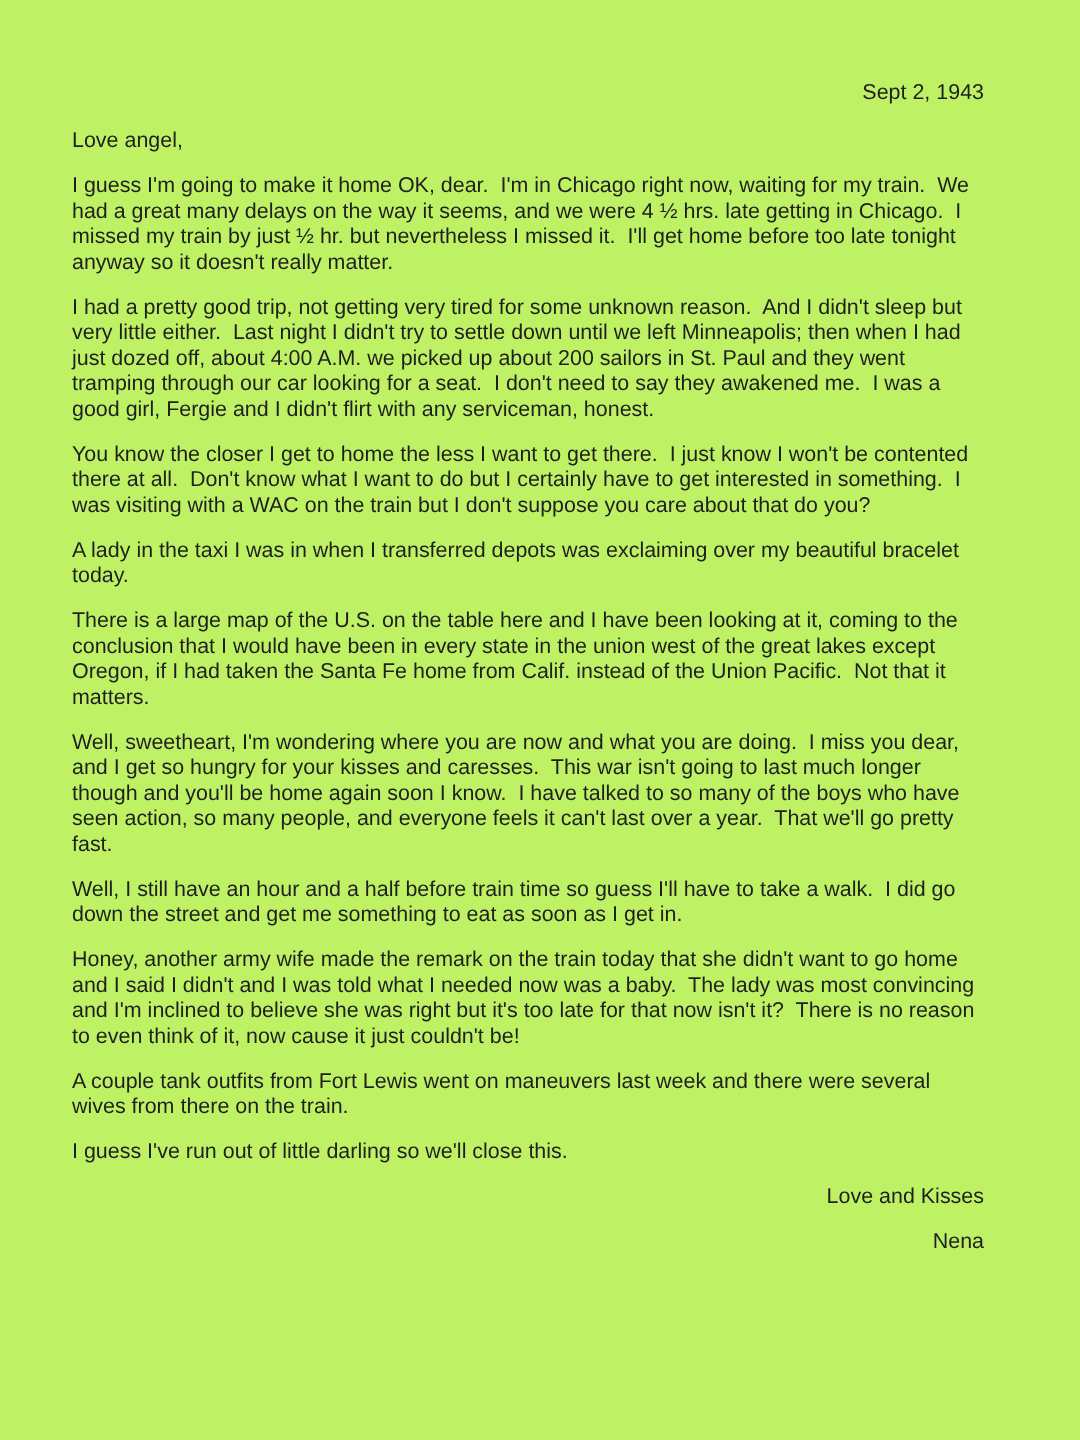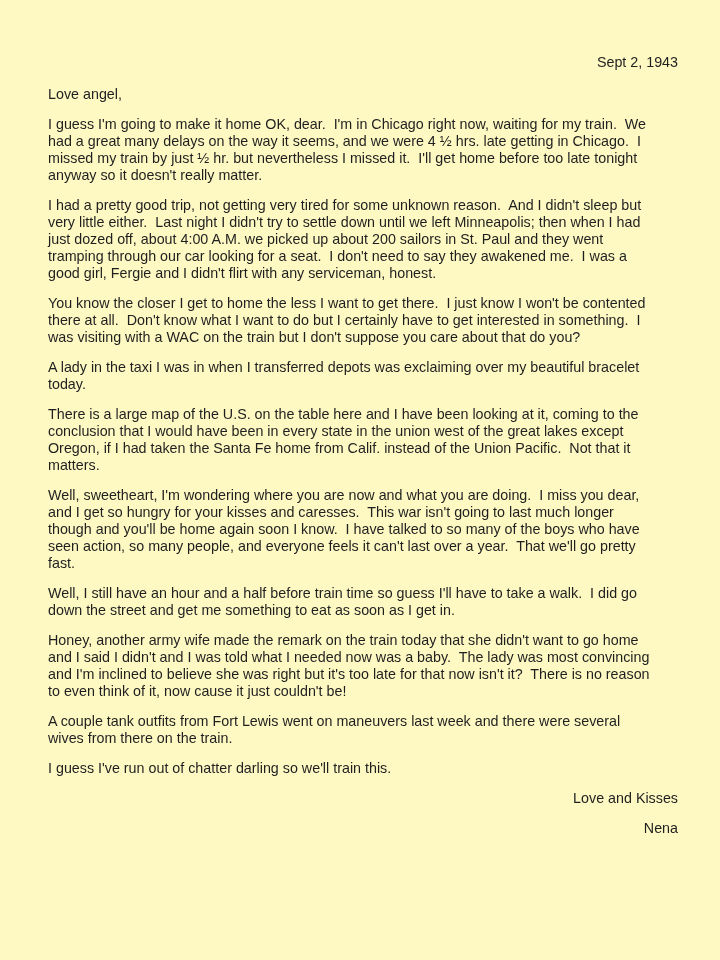--- a/index.html
+++ b/index.html
@@ -4,24 +4,24 @@
 <style>
   html, body {
     margin: 0;
     padding: 0;
     background: #ffffff;
   }
   .page {
     position: relative;
     width: 720px;
     height: 960px;
-    background: #fef9c3;
+    background: #bef264;
     overflow: hidden;
     box-sizing: border-box;
-    padding: 54px 42px 0 48px;
+    padding: 54px 64px 0 48px;
     font-family: "Liberation Sans", "DejaVu Sans", sans-serif;
     font-size: 14.3px;
     line-height: 17px;
     color: #1f1f1f;
   }
   .date {
     text-align: right;
     margin: 0 0 15px 0;
     white-space: pre;
   }
@@ -77,20 +77,20 @@
 down the street and get me something to eat as soon as I get in.</p>
 
   <p class="para"><span>Honey, another army wife made the remark on the train today that she didn't want to go home
 and I said I didn't and I was told what I needed now was a baby.  The lady was most convincing
 and I'm inclined to believe she was right but it's too late for that now isn't it?  There is no reason
 to even think of it, now cause it just </span><span class="underline">couldn't be</span><span>!</span></p>
 
   <p class="para">A couple tank outfits from Fort Lewis went on maneuvers last week and there were several
 wives from there on the train.</p>
 
-  <p class="para">I guess I've run out of chatter darling so we'll train this.</p>
+  <p class="para">I guess I've run out of little darling so we'll close this.</p>
 
 
   <p class="para centered">Love and Kisses</p>
 
   <p class="para centered">Nena</p>
 
 </div>
 
 </body></html>

